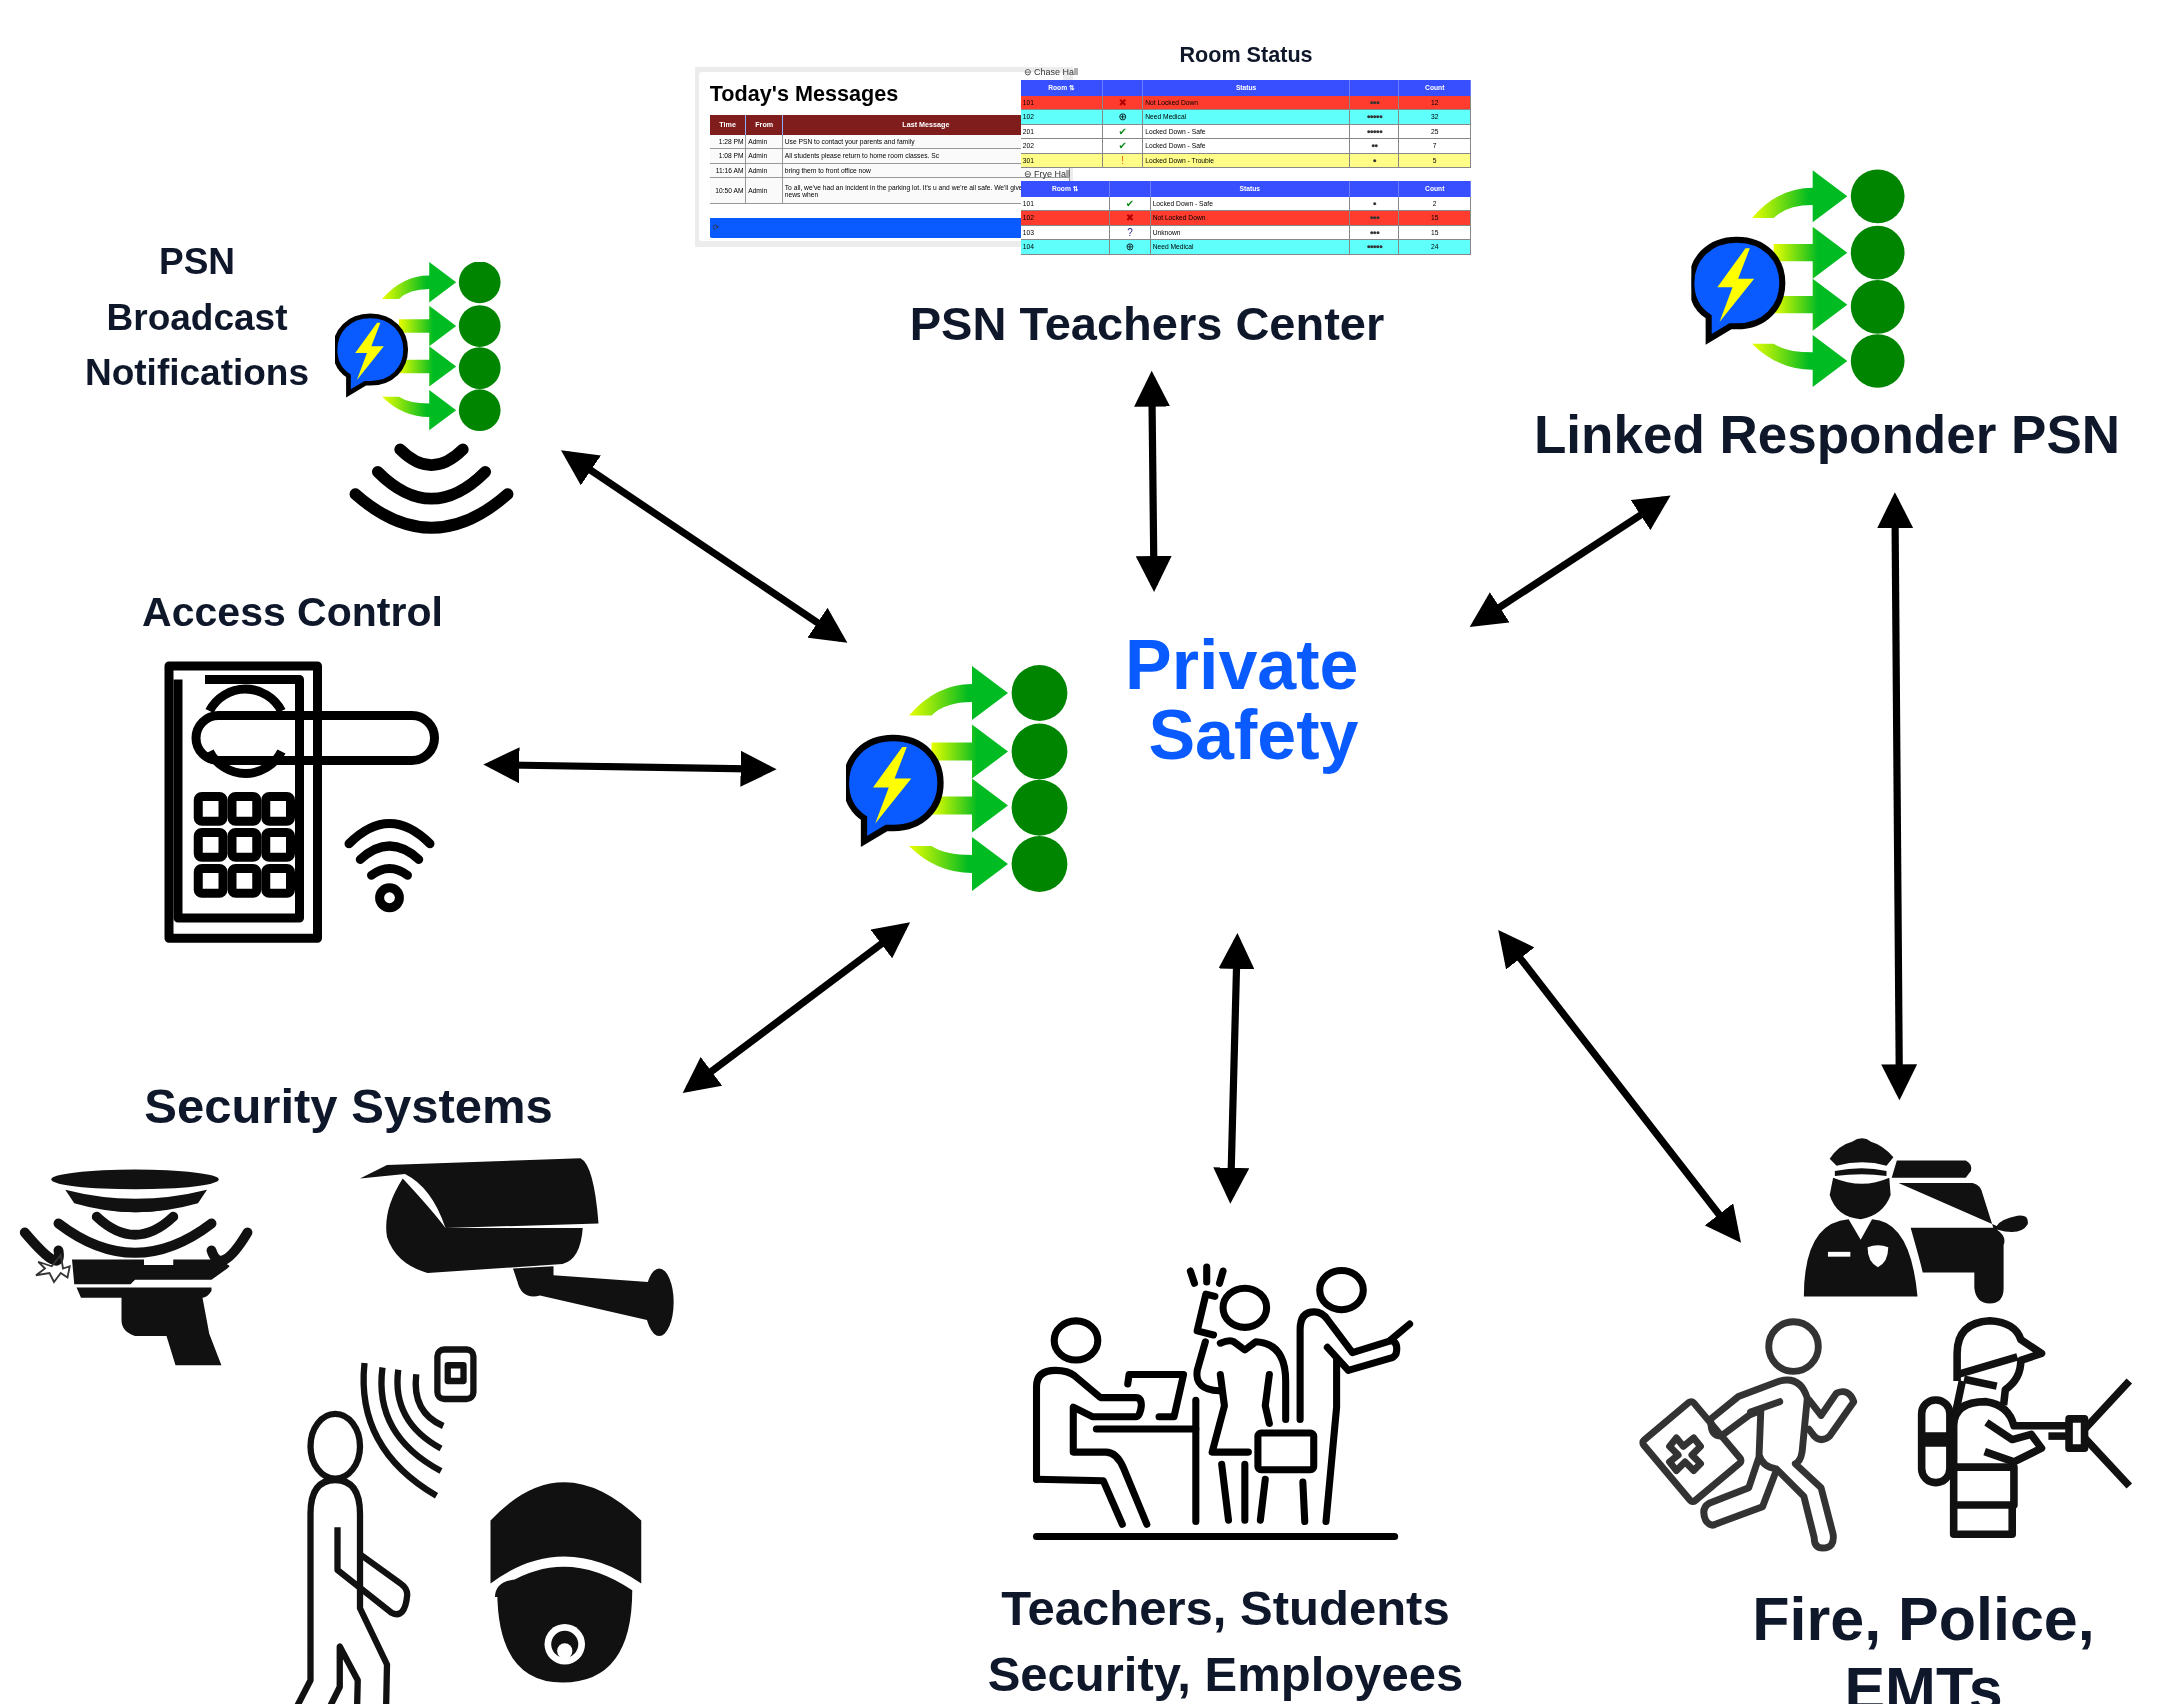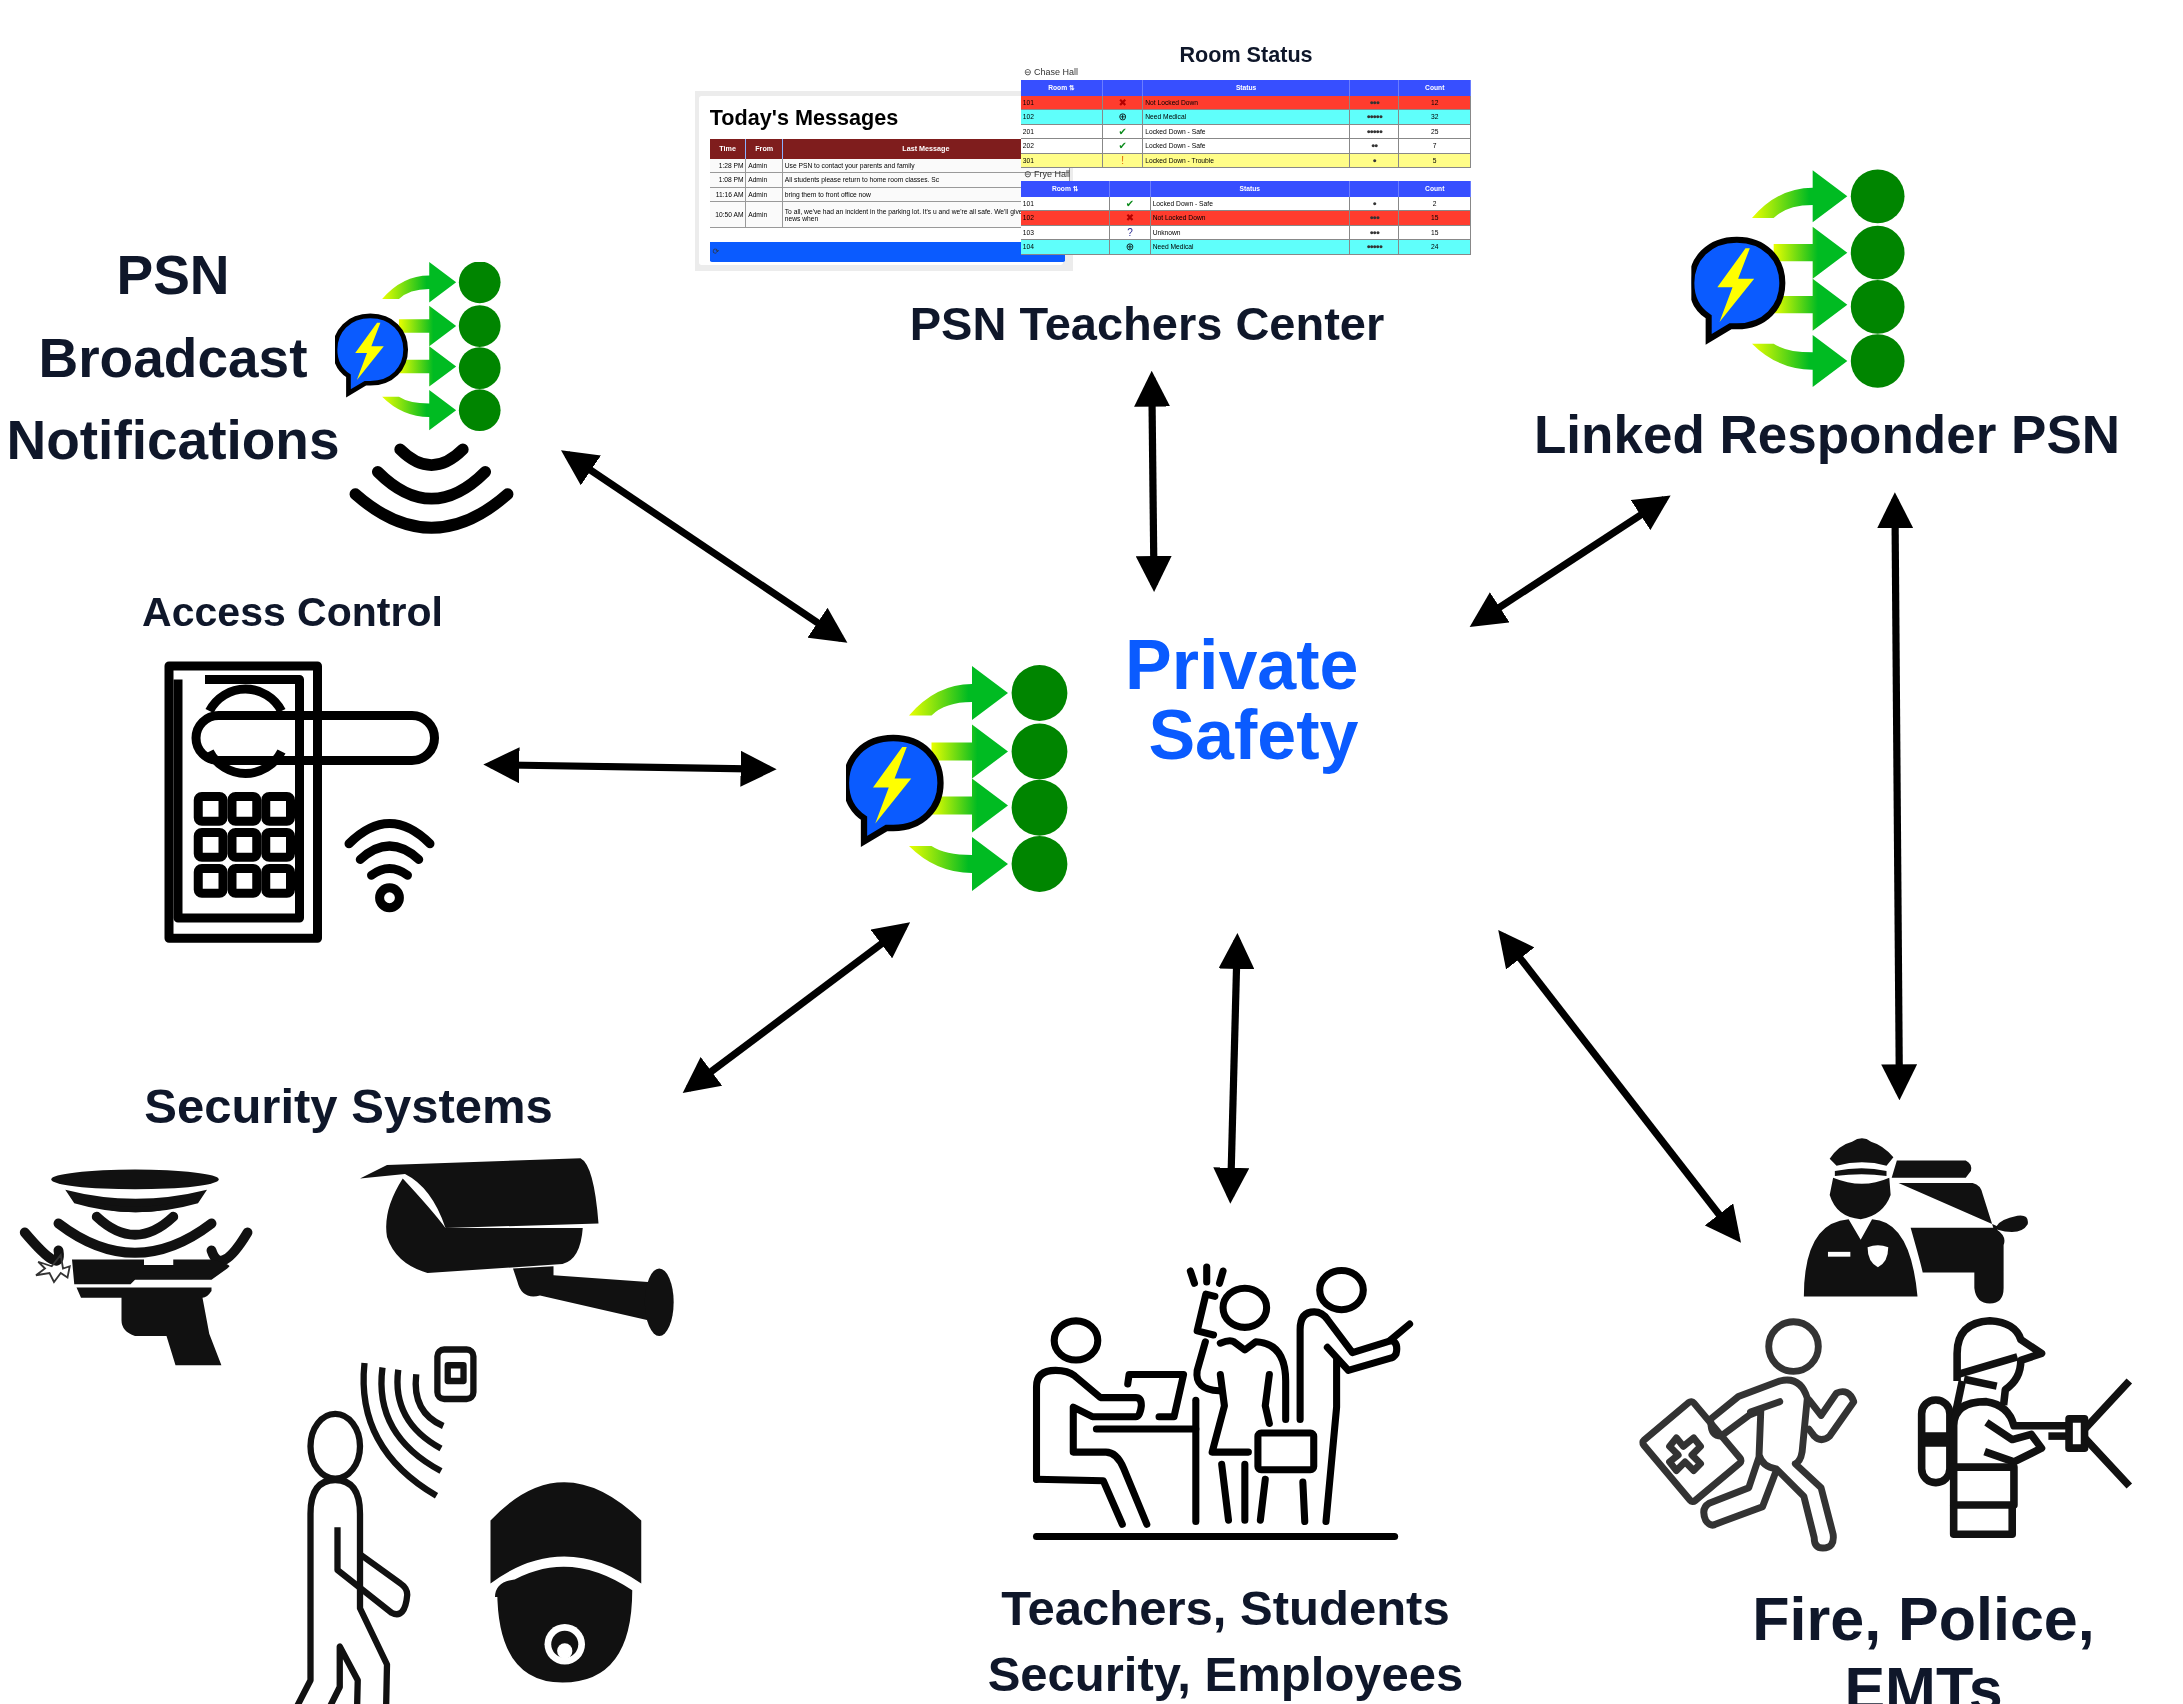--- a/index.html
+++ b/index.html
@@ -2,21 +2,21 @@
 <html style="font-size:7.2px"><head>
 <meta charset="utf-8">
 <style>
   html, body { margin:0; padding:0; background:#fff; }
   body { width:2183px; height:1704px; position:relative; overflow:hidden; font-family:"Liberation Sans", sans-serif; }
   .abs { position:absolute; }
   .label { position:absolute; font-family:"Liberation Sans", sans-serif; font-weight:bold; color:#0f172a; text-align:center; line-height:1.15; }
   svg { position:absolute; overflow:visible; }
 
   
-  #msg-panel { left:695px; top:67px; width:378px; height:180px; background:#ececec;margin-top:24px; }
+  #msg-panel { left:695px; top:67px; width:378px; height:180px; background:#ececec; }
   #msg-card { position:absolute; left:3.6px; top:4.5px; width:364px; height:169px; background:#fff; border-radius:2.7px; }
   #msg-title { position:absolute; left:11.2px; top:9px; font-size:21.6px; font-weight:bold; font-family:"Liberation Sans", sans-serif; }
   table { border-collapse:collapse; font-family:"Liberation Sans", sans-serif; }
   #msg-table { position:absolute; left:11.2px; top:43px; width:360px; font-size:6.7px; }
   #msg-table th { background:#7f1d1d; color:#fff; height:18px; font-size:7.2px; border-right:0.4px solid #8ab0ff; }
   #msg-table td { border-bottom:0.9px solid #999; border-right:0.4px solid #999; height:13.5px; padding:0 1.8px; white-space:nowrap; overflow:hidden; background:#fafafa; }
   #msg-table td.time { text-align:right; width:32px; }
   #msg-table td.from { width:32px; }
   #msg-footer { position:absolute; left:11.2px; top:146px; width:355px; height:20px; background:#0a5bff; border-radius:0 0 1.8px 1.8px; color:#333; font-size:8px; padding-left:2.7px; box-sizing:border-box; line-height:20px; }
 
@@ -201,21 +201,21 @@
         <td class="icon" style="color: rgb(0, 0, 0);">⊕</td>
         <td>Need Medical</td>
         <td class="people">●●●●●</td>
         <td class="count">24</td>
       </tr>
     </tbody>
   </table>
 
 <div class="label" style="left:877px;top:297px;width:540px;font-size:47px;">PSN Teachers Center</div>
 
-<div class="label" style="left:2px;top:234px;width:342px;font-size:55px;line-height:1.5;">
+<div class="label" style="left:26px;top:234px;width:342px;font-size:37px;line-height:1.5;">
   <div>PSN</div>
   <div>Broadcast</div>
   <div>Notifications</div>
 </div>
 <svg style="left:328px;top:252px;" width="189" height="175" viewBox="0 -30 520 520">
     <use href="#psnLogo"></use>
   </svg>
 <svg style="left:346px;top:427px;" width="171" height="103" viewBox="0 0 380 230">
   <g fill="none" stroke="#000" stroke-width="26" stroke-linecap="round">
     <path d="M120,50 Q190,120 260,50"></path>

